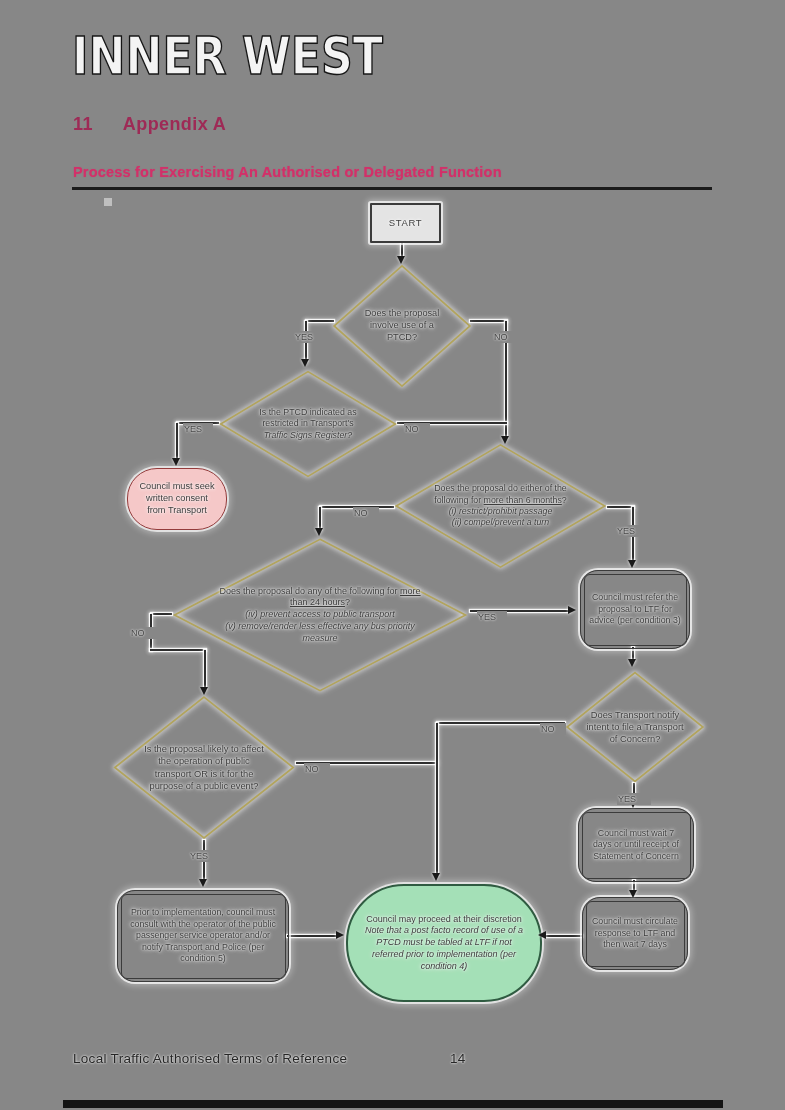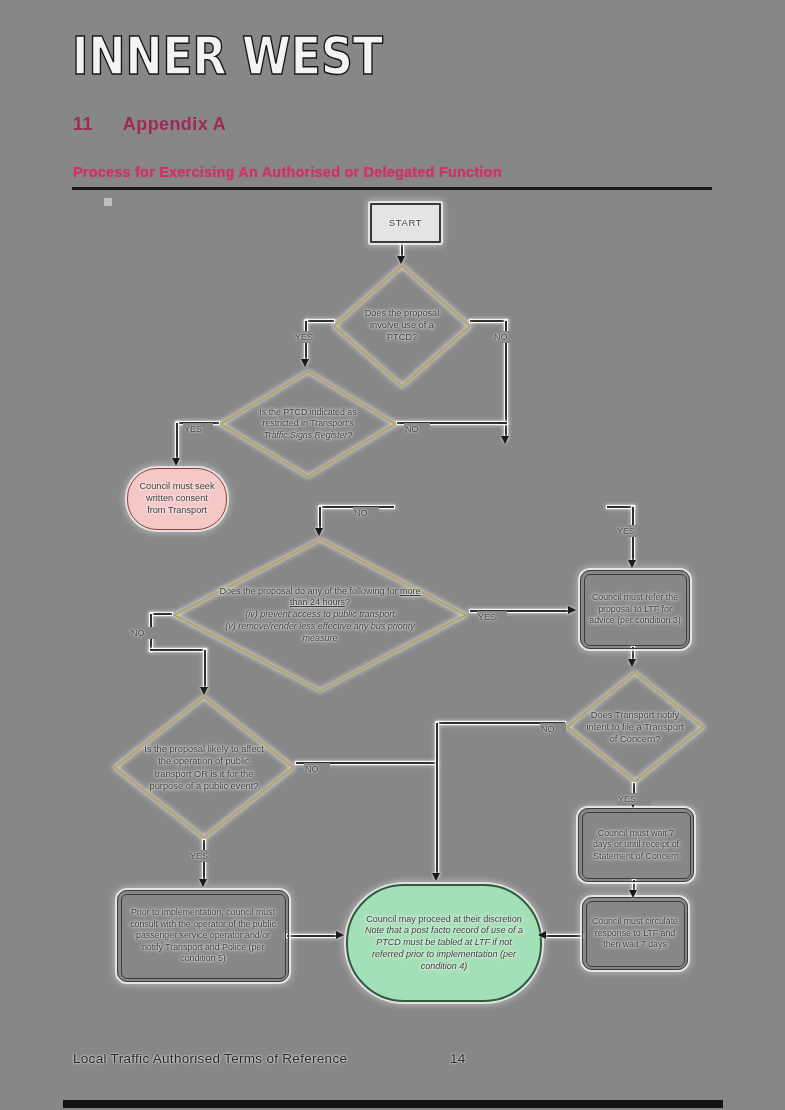--- a/index.html
+++ b/index.html
@@ -24,21 +24,21 @@
   
   .node{position:absolute;z-index:2;}
   .node-text{position:absolute;inset:0;display:flex;flex-direction:column;justify-content:center;align-items:center;
              text-align:center;font-size:8.8px;line-height:1.3;color:#3c3c3c;
              text-shadow:0 0 2px rgba(255,255,255,.95),0 0 4px rgba(255,255,255,.8),0 0 6px rgba(255,255,255,.55);}
   .it{font-style:italic;}
   .u{text-decoration:underline;}
   .diamond svg{position:absolute;inset:0;width:100%;height:100%;
                filter:drop-shadow(0 0 2px rgba(255,255,255,.9)) drop-shadow(0 0 3px rgba(255,255,255,.6));}
   .diamond polygon{fill:none;stroke:var(--diamond-border,#b2a45c);stroke-width:1.7;vector-effect:non-scaling-stroke;}
-  .rbox{border:1.6px solid var(--box-border,#3b3b3b);border-radius:10px;
+  .rbox{border:1.6px solid var(--box-border,#3b3b3b);border-radius:18px;
         box-shadow:0 0 0 2px rgba(255,255,255,.7),0 0 7px 3px rgba(255,255,255,.4);}
   .rbox::after{content:"";position:absolute;inset:2.5px;border:1.2px solid var(--box-border,#3b3b3b);border-radius:6px;pointer-events:none;}
   .startbox{background:var(--start-fill,#e4e4e4);border:2px solid var(--box-border,#3b3b3b);border-radius:1px;
             box-shadow:0 0 0 2px rgba(255,255,255,.7),0 0 6px 3px rgba(255,255,255,.4);}
   .stadium-pink{background:var(--pink-fill,#f5c8c8);border:1.8px solid var(--pink-border,#943b3b);border-radius:30px;
                 box-shadow:0 0 0 2px rgba(255,255,255,.65),0 0 7px 3px rgba(255,255,255,.4);}
   .stadium-green{background:var(--green-fill,#a4e0b7);border:2px solid var(--green-border,#2f5b41);border-radius:58px;
                  box-shadow:0 0 0 2px rgba(255,255,255,.65),0 0 7px 3px rgba(255,255,255,.4);}
 
   .ln{position:absolute;background:#2e2e2e;z-index:1;
@@ -83,20 +83,30 @@
 
   <div class="node diamond" style="left:218px;top:370px;width:180px;height:108px">
     <svg viewBox="0 0 100 100" preserveAspectRatio="none">
         <polygon points="50,1.5 98.5,50 50,98.5 1.5,50"></polygon>
       </svg>
     <div class="node-text" style="padding:0 34px">
       <div><span>Is the PTCD indicated as restricted in Transport's </span><span class="it">Traffic Signs Register?</span></div>
     </div>
   </div>
 
+  <div class="node diamond" style="left:393px;top:443px;width:215px;height:126px">
+    <svg viewBox="0 0 100 100" preserveAspectRatio="none">
+        <polygon points="50,1.5 98.5,50 50,98.5 1.5,50"></polygon>
+      </svg>
+    <div class="node-text" style="padding:0 36px">
+      <div><span>Does the proposal do either of the following for </span><span class="u">more than 6 months</span><span>?</span></div>
+      <div class="it">(i) restrict/prohibit passage</div>
+      <div class="it">(ii) compel/prevent a turn</div>
+    </div>
+  </div>
 
   <div class="node diamond" style="left:170px;top:537px;width:300px;height:156px">
     <svg viewBox="0 0 100 100" preserveAspectRatio="none">
         <polygon points="50,1.5 98.5,50 50,98.5 1.5,50"></polygon>
       </svg>
     <div class="node-text" style="padding:0 44px;font-size:9px">
       <div><span>Does the proposal do any of the following for </span><span class="u">more than 24 hours</span><span>?</span></div>
       <div class="it">(iv) prevent access to public transport</div>
       <div class="it">(v) remove/render less effective any bus priority measure</div>
     </div>

